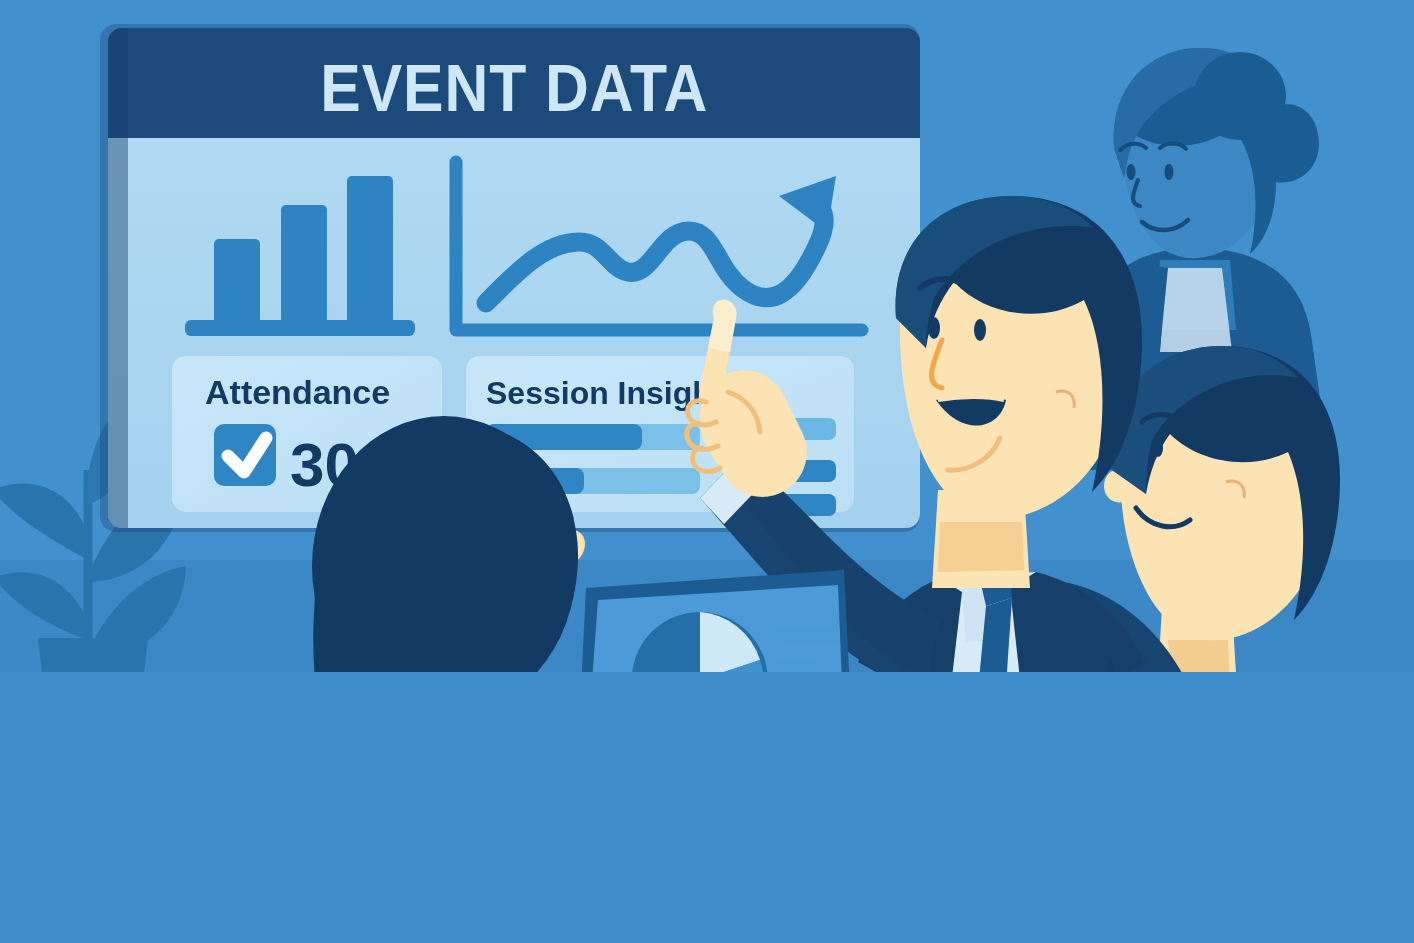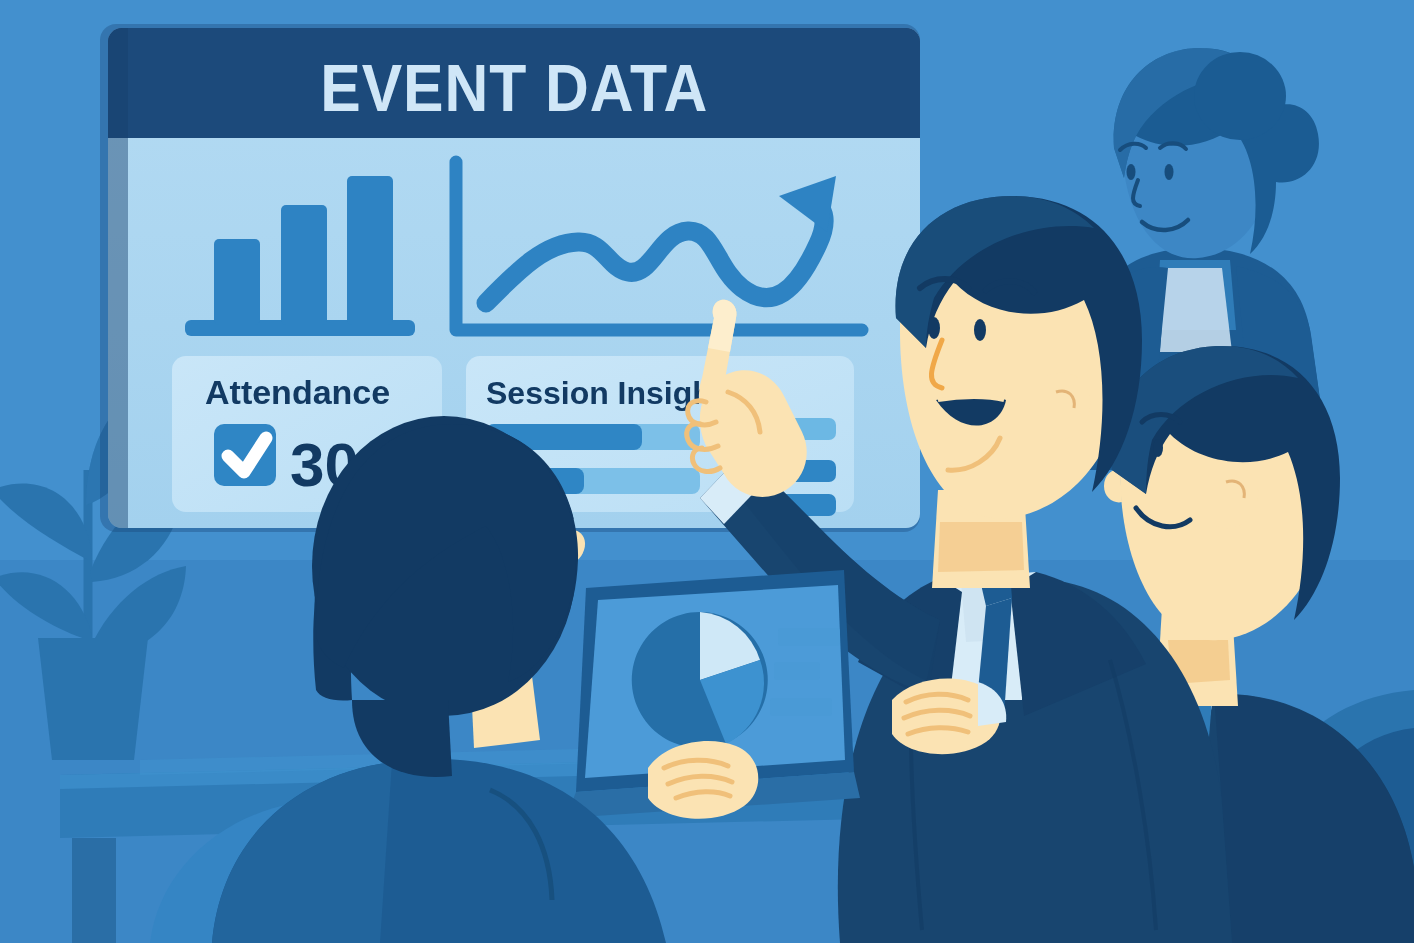--- a/index.html
+++ b/index.html
@@ -1,17 +1,17 @@
 <!DOCTYPE html>
 <html><head>
 <meta charset="utf-8">
 <style>
   html,body{margin:0;padding:0;background:#3f8ccb;}
   body{font-family:"Liberation Sans",sans-serif;}
-  .stage{position:relative;width:1414px;height:943px;overflow:hidden;background:#3f8ccb;}
+  .stage{position:relative;width:1414px;height:672px;overflow:hidden;background:#3f8ccb;}
   .stage svg{position:absolute;left:0;top:0;}
   .ttl{font-family:"Liberation Sans",sans-serif;font-weight:700;}
 </style>
 </head>
 <body>
 
 <div class="stage">
 <svg width="1414" height="943" viewBox="0 0 1414 943" xmlns="http://www.w3.org/2000/svg">
   <defs>
     <linearGradient id="hdrGrad" x1="0" y1="0" x2="0" y2="1">

